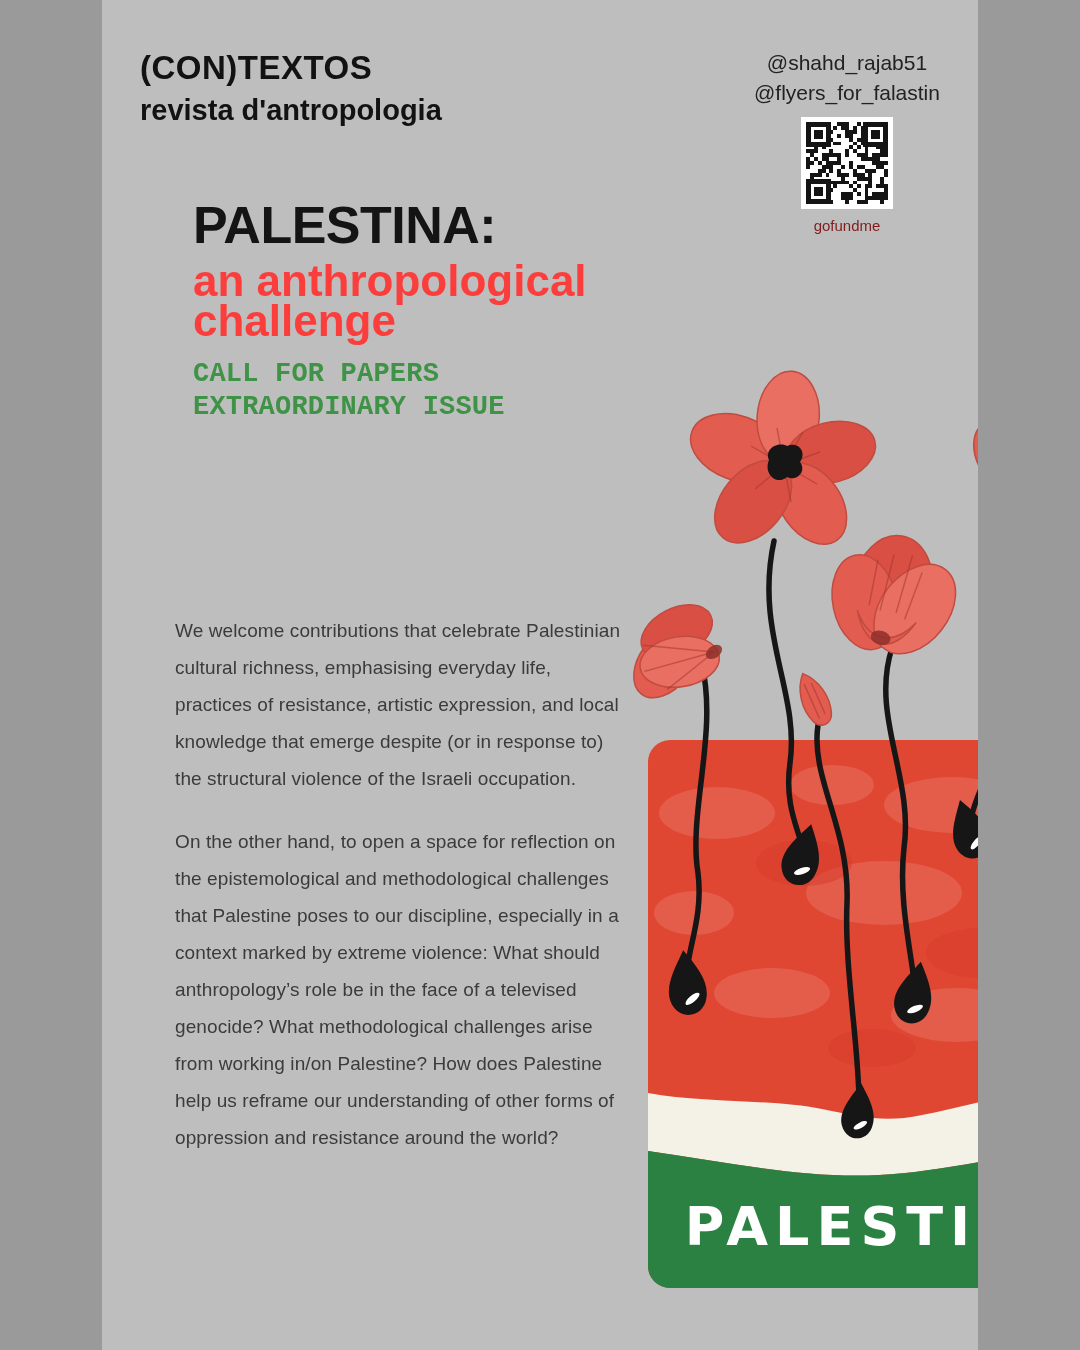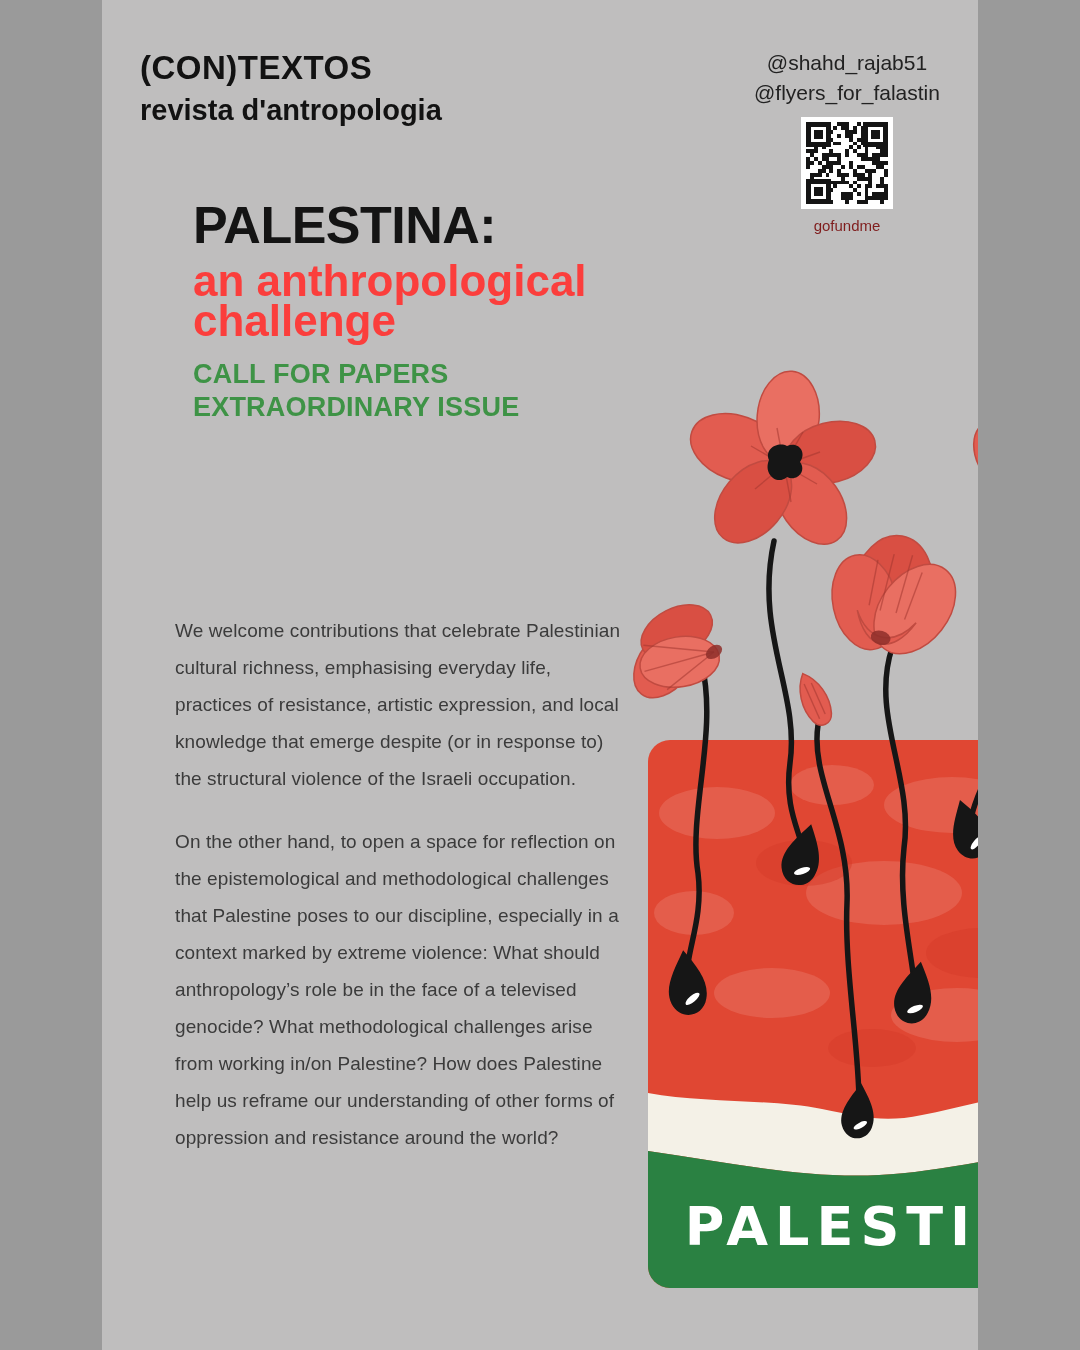--- a/index.html
+++ b/index.html
@@ -20,21 +20,21 @@
   .qm{background:#fff;}
   .qm.on{background:#141414;}
   .finder{position:absolute;width:25px;height:25px;border:5px solid #141414;background:#fff;box-sizing:border-box;}
   .finder::after{content:"";position:absolute;inset:3px;background:#141414;}
   .f-tl{left:5px;top:5px;} .f-tr{right:5px;top:5px;} .f-bl{left:5px;bottom:5px;}
   .qr-caption{font-size:15px;line-height:26px;color:#7f1d1d;}
   
   .title-block{position:absolute;left:47px;top:198px;margin-left:44px;}
   .main-title{font-size:52px;font-weight:800;line-height:54px;color:#141414;margin:0;letter-spacing:-.5px;}
   .sub-title{font-size:44px;font-weight:800;line-height:40px;color:var(--title-red,#fb3e3c);margin-top:9px;}
-  .cfp{font-size:27px;font-weight:800;line-height:33px;color:var(--cfp-green,#3e9346);margin-top:17px;letter-spacing:.2px;}
+  .cfp{font-size:27px;font-weight:800;line-height:33px;color:var(--cfp-green,#3e9346);margin-top:17px;letter-spacing:.2px;font-family:Liberation Mono, monospace;}
   
   .body-text{position:absolute;left:73px;top:612px;width:452px;color:var(--body-text,#3b3b3b);}
   .body-text p{font-size:19px;line-height:37px;margin:0 0 26px 0;letter-spacing:.1px;}
   
   .illus{position:absolute;left:520px;top:393px;width:560px;height:930px;}
   .illus svg{overflow:visible;display:block;}
   .flesh{fill:var(--flesh-red,#e04733);}
   .mottle{fill:var(--flesh-light,#e8705f);opacity:.55;}
   .mottle2{fill:#d63b2a;opacity:.5;}
   .stripe{fill:var(--stripe-white,#f4f1e7);}

